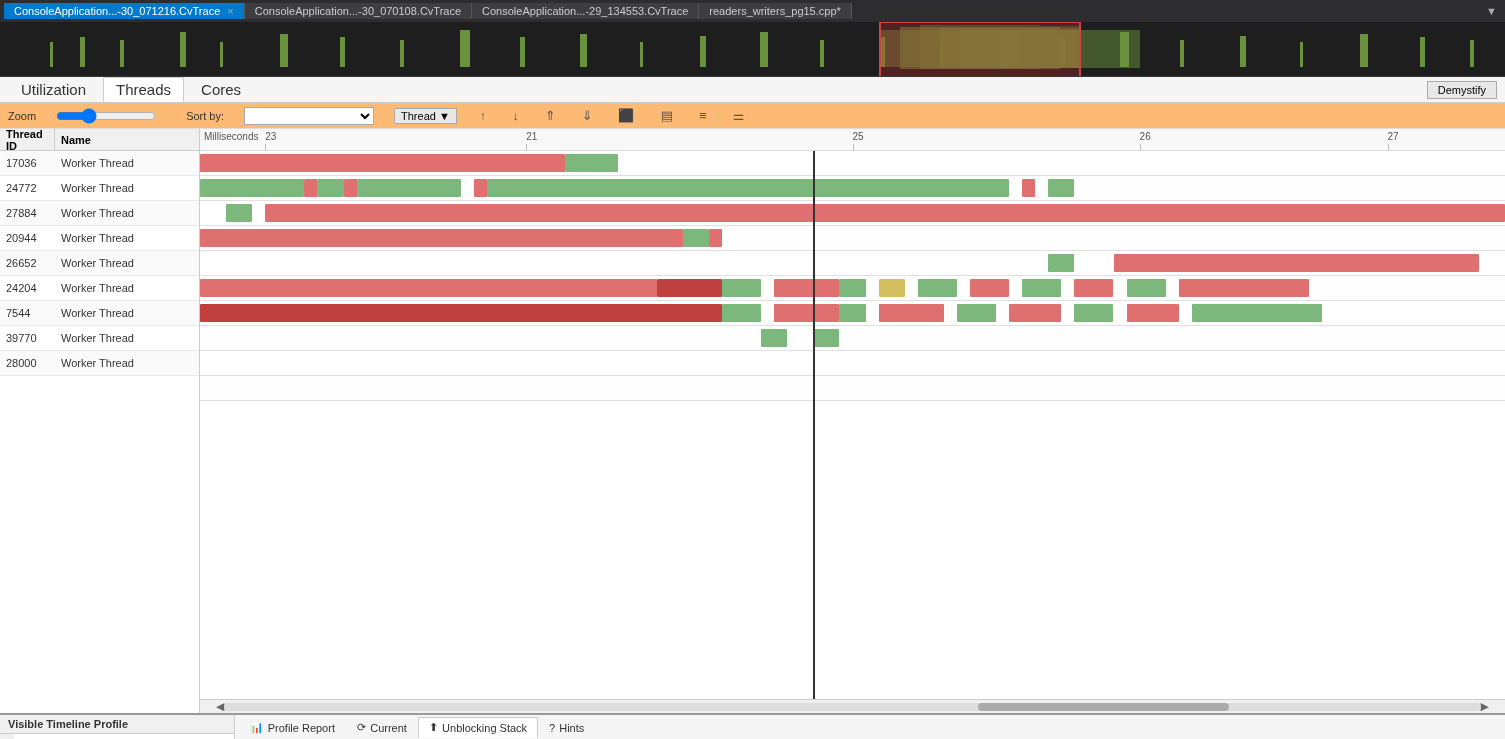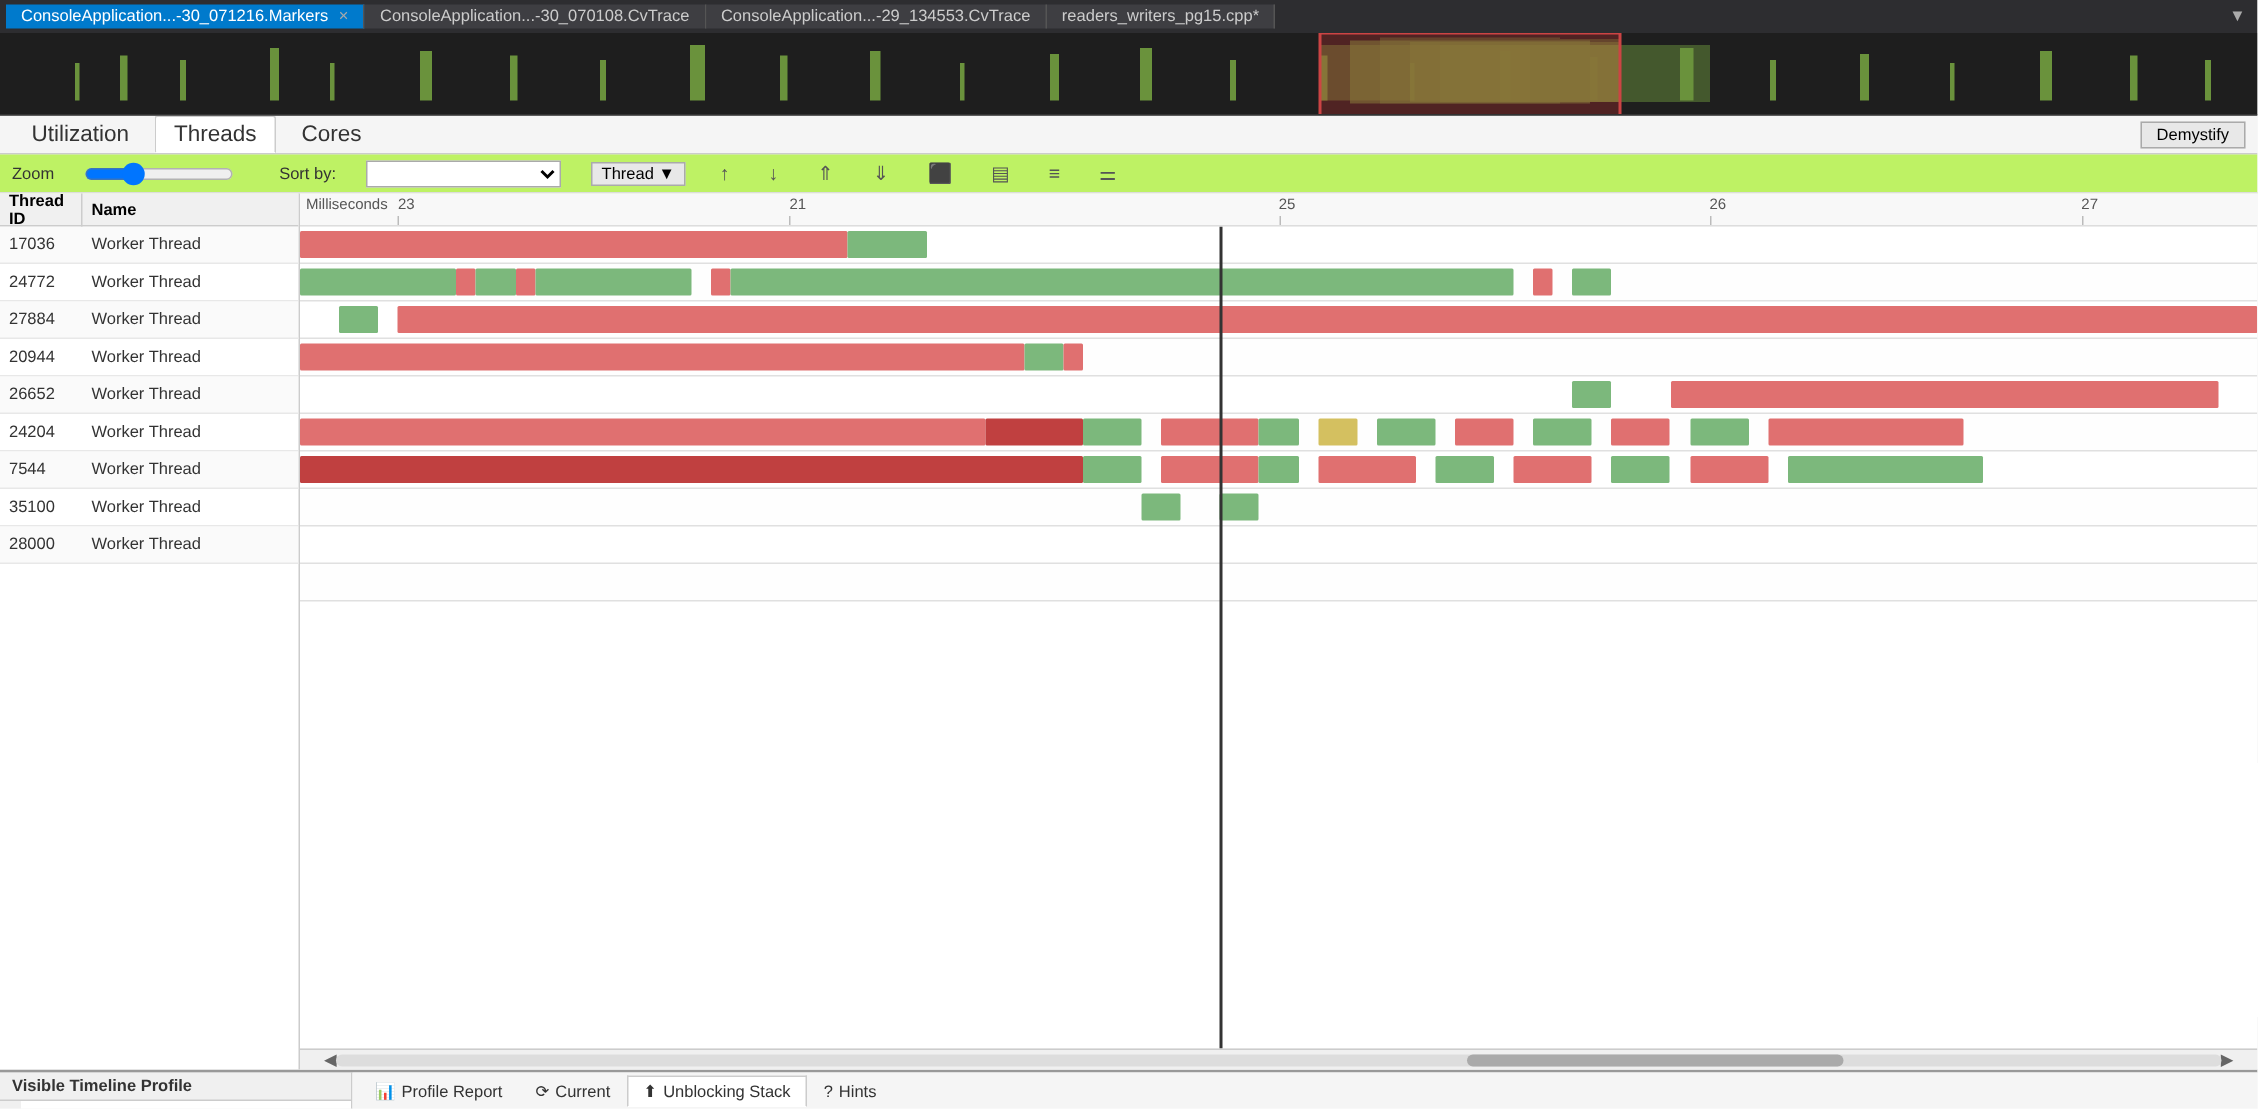--- a/index.html
+++ b/index.html
@@ -35,21 +35,21 @@
       font-size: 15px; color: #333; border-radius: 2px 2px 0 0;
     }
     .view-tab.active { background: white; border: 1px solid #ccc; border-bottom: 1px solid white; }
     .demystify-btn {
       margin-left: auto; background: #e8e8e8; border: 1px solid #aaa;
       padding: 2px 10px; cursor: pointer; font-size: 11px;
     }
 
     
     .controls-row {
-      display: flex; align-items: center; background: #bef264;
+      display: flex; align-items: center; background: #fdba74;
       border-bottom: 1px solid #ddd; height: 26px; padding: 0 8px; gap: 20px;
     }
     .zoom-label { font-size: 11px; color: #333; }
     .zoom-slider { width: 100px; }
     .sort-label { font-size: 11px; color: #333; margin-left: 10px; }
     .sort-select {
       border: 1px solid #aaa; background: white; padding: 1px 4px;
       font-size: 11px; width: 130px; cursor: pointer;
     }
     .markers-btn {
@@ -166,21 +166,21 @@
       padding: 3px 10px; cursor: pointer; border: 1px solid transparent;
       font-size: 11px; color: #333; display: flex; align-items: center; gap: 4px;
     }
     .bottom-tab.active { background: white; border: 1px solid #ccc; border-bottom: 1px solid white; }
   </style>
 </head>
 <body>
 
 <div class="title-bar">
   <div class="tab active">
-    <span>ConsoleApplication...-30_071216.Markers</span>
+    <span>ConsoleApplication...-30_071216.CvTrace</span>
     <span class="tab-close">×</span>
   </div>
   <div class="tab">
     <span>ConsoleApplication...-30_070108.CvTrace</span>
   </div>
   <div class="tab">
     <span>ConsoleApplication...-29_134553.CvTrace</span>
   </div>
   <div class="tab">
     <span>readers_writers_pg15.cpp*</span>
@@ -305,21 +305,21 @@
   </div>
         <div class="thread-row">
     <span class="thread-id">24204</span>
     <span class="thread-name">Worker Thread</span>
   </div>
         <div class="thread-row">
     <span class="thread-id">7544</span>
     <span class="thread-name">Worker Thread</span>
   </div>
         <div class="thread-row">
-    <span class="thread-id">35100</span>
+    <span class="thread-id">39770</span>
     <span class="thread-name">Worker Thread</span>
   </div>
         <div class="thread-row">
     <span class="thread-id">28000</span>
     <span class="thread-name">Worker Thread</span>
   </div>
       </div>
   </div>
 
   <div class="timeline-panel">

